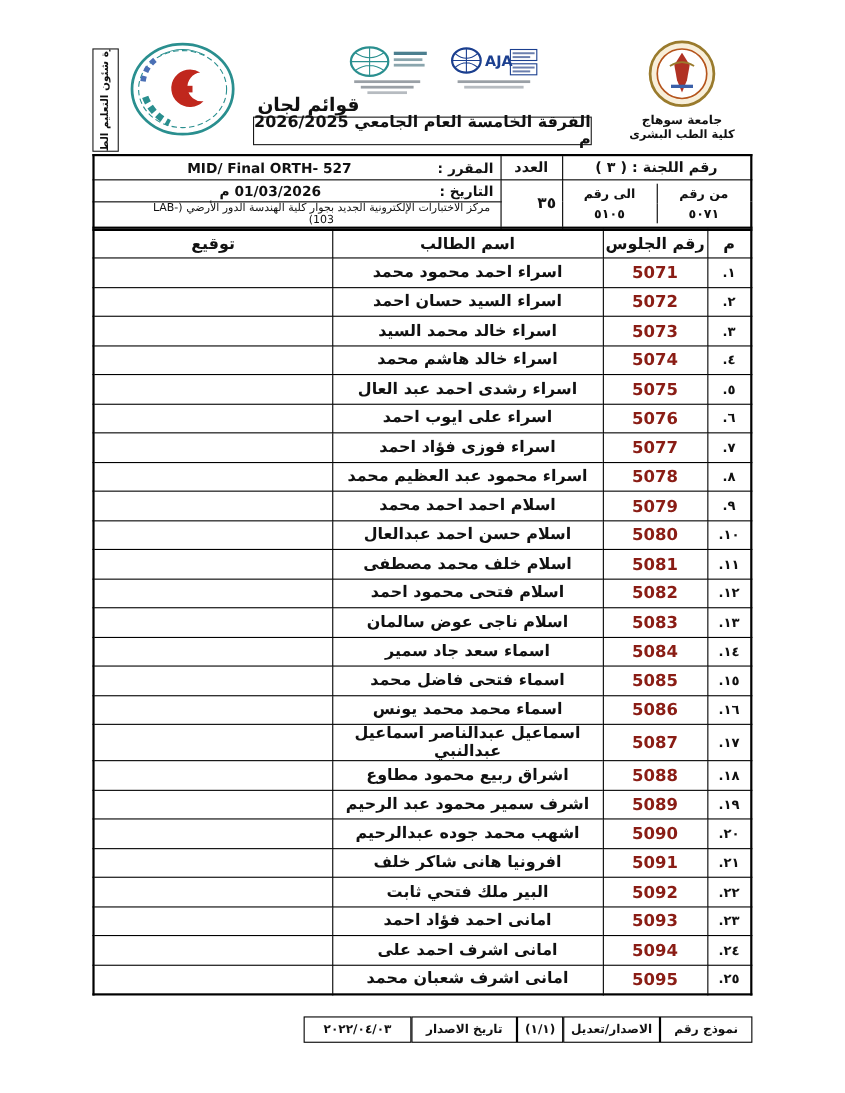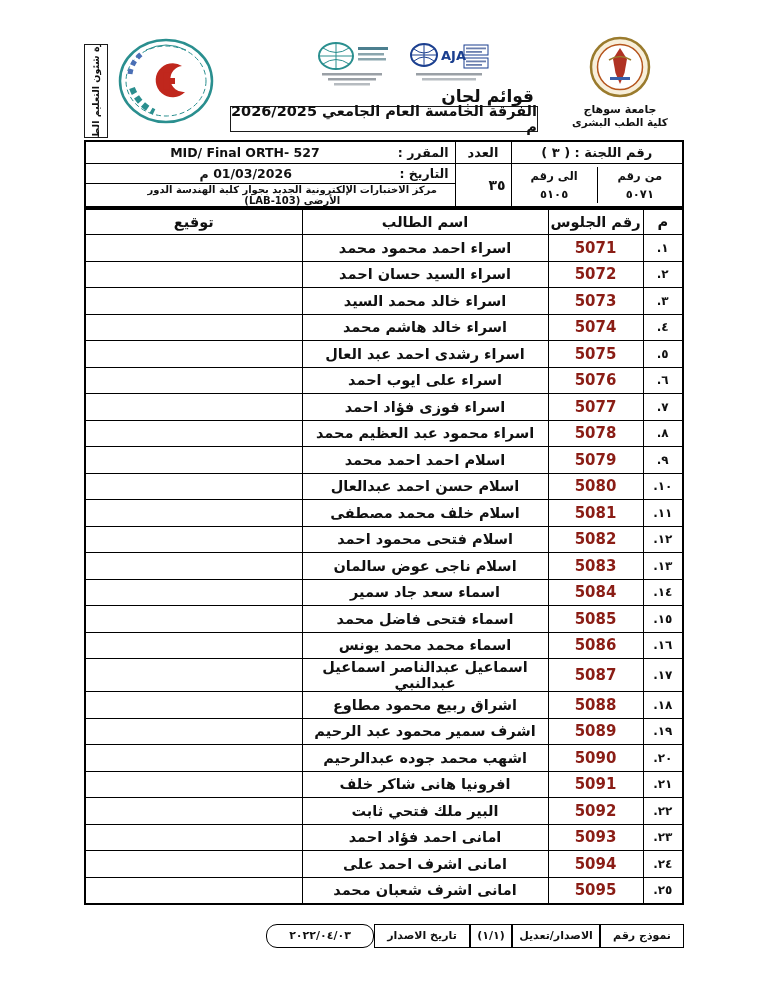--- a/index.html
+++ b/index.html
@@ -20,21 +20,21 @@
     overflow:hidden;
   }
   .side-box span {
     transform:rotate(-90deg); white-space:nowrap;
     font-size:9.5px; font-weight:bold; direction:rtl;
   }
   .faculty-logo { position:absolute; left:32px; top:0; width:100px; height:90px; }
   .cert-logos { position:absolute; left:226px; top:3px; display:flex; gap:14px; }
   .cert { width:84px; height:48px; display:flex; align-items:center; justify-content:center; }
   .title-text {
-    position:absolute; top:50px; left:150px; width:300px; text-align:right;
+    position:absolute; top:50px; left:150px; width:300px; text-align:left;
     font-size:17px; font-weight:bold; direction:rtl;
   }
   .subtitle-box {
     position:absolute; top:70px; left:146px; width:308px; height:26px;
     border:1.3px solid #1a1a1a; display:flex; align-items:center; justify-content:center;
     font-size:14.5px; font-weight:bold; direction:rtl;
   }
   .univ-block { position:absolute; right:16px; top:0; width:96px; text-align:center; }
   .univ-name { font-size:11px; font-weight:bold; direction:rtl; margin-top:1px; }
   .faculty-name { font-size:10.5px; font-weight:bold; direction:rtl; }
@@ -56,21 +56,21 @@
   .c-date { height:20px; font-size:12.5px; font-weight:bold; }
   .c-count-value { font-size:14px; font-weight:bold;padding-left:28px; }
   .c-range { padding:0; }
   .range-grid {
     display:grid; grid-template-columns:1fr 1fr; direction:rtl;
     font-size:11.5px; font-weight:bold; height:100%;
   }
   .range-grid > div { padding:2px 0; }
   .range-grid > div:nth-child(even) { border-left:none; }
   .range-grid > div:nth-child(odd) { border-left:1px solid #000; }
-  .c-location { height:18px; font-size:10px; font-weight:bold;padding-left:44px; }
+  .c-location { height:18px; font-size:10px; font-weight:normal;padding-left:44px; }
 
   
   .main-table {
     width:100%; border-collapse:collapse; direction:rtl;
     border:2px solid #000; table-layout:fixed; margin-top:0;
   }
   .main-table th, .main-table td {
     border:1.4px solid #000; text-align:center; vertical-align:middle;
   }
   .main-table th { height:26px; font-size:14.5px; font-weight:bold;margin-top:32px; }
@@ -89,21 +89,21 @@
   }
   .footer .fcell {
     border:1.4px solid #000; display:flex; align-items:center; justify-content:center;
     font-size:11px; font-weight:bold; height:100%;
   }
   .f-form-label { width:84px; }
   .f-form-value { width:176px; direction:ltr; font-size:11.5px; }
   .f-ver-label  { width:88px; }
   .f-ver-value  { width:42px; }
   .f-issue-label{ width:96px; }
-  .f-issue-value{ width:108px;border-radius:11px; }
+  .f-issue-value{ width:98px; }
 
   svg text { font-family:"DejaVu Sans", sans-serif; }
 </style>
 </head>
 <body>
 
 <div class="page">
   <div class="content">
 
     <div class="header">

